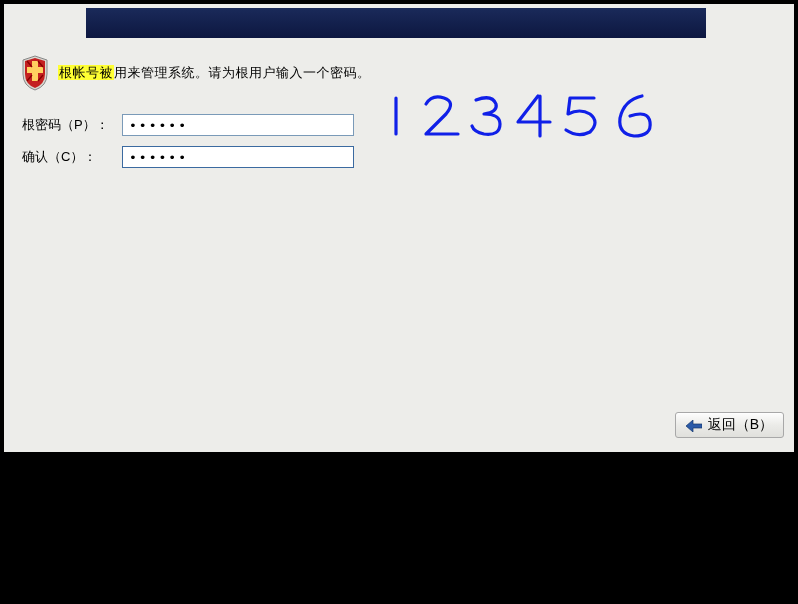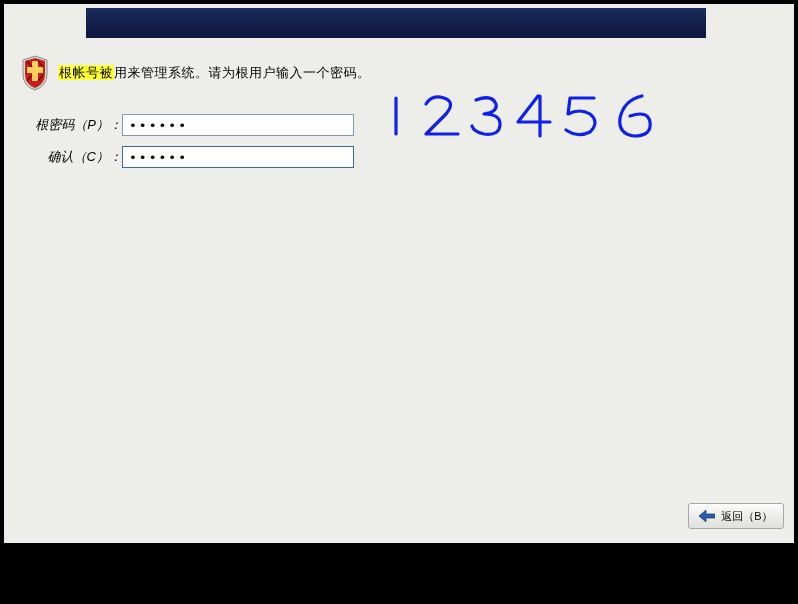--- a/index.html
+++ b/index.html
@@ -10,21 +10,21 @@
       font-family: "Microsoft YaHei", "SimSun", sans-serif;
       font-size: 13px;
       position: relative;
       overflow: hidden;
     }
     .window {
       position: absolute;
       left: 4px;
       top: 4px;
       width: 790px;
-      height: 539px;
+      height: 448px;
       background: #ededea;
     }
     .header-bar {
       position: absolute;
       left: 82px;
       top: 4px;
       width: 620px;
       height: 30px;
       background: linear-gradient(to bottom, #1a2a5a 0%, #0d1740 100%);
     }
@@ -55,23 +55,22 @@
       padding: 0 1px;
     }
     .form-row {
       display: flex;
       align-items: center;
       margin-bottom: 10px;
       margin-left: 2px;
     }
     .form-label {
       width: 100px;
-      text-align: right;
+      text-align: left;
       color: #000;
-      font-style: italic;
     }
     .text-input {
       width: 232px;
       height: 22px;
       border: 1px solid #7a9ab8;
       background: #fff;
       padding: 0 6px;
       font-family: monospace;
       font-size: 13px;
       letter-spacing: 2px;
@@ -100,21 +99,21 @@
       min-width: 96px;
       border: 1px solid #a8a8a8;
       border-radius: 3px;
       background: linear-gradient(to bottom, #fdfdfd 0%, #ebebe8 50%, #e0e0dc 100%);
       display: flex;
       align-items: center;
       justify-content: center;
       gap: 6px;
       padding: 0 10px;
       cursor: pointer;
-      font-size: 11px;
+      font-size: 14px;
       color: #000;
       box-shadow: 0 1px 0 rgba(255,255,255,0.6) inset;
     }
     .btn.next {
       background: linear-gradient(to bottom, #ffff90 0%, #ffff50 50%, #f5f530 100%);
     }
     .arrow-left, .arrow-right {
       width: 16px;
       height: 12px;
       display: inline-block;

